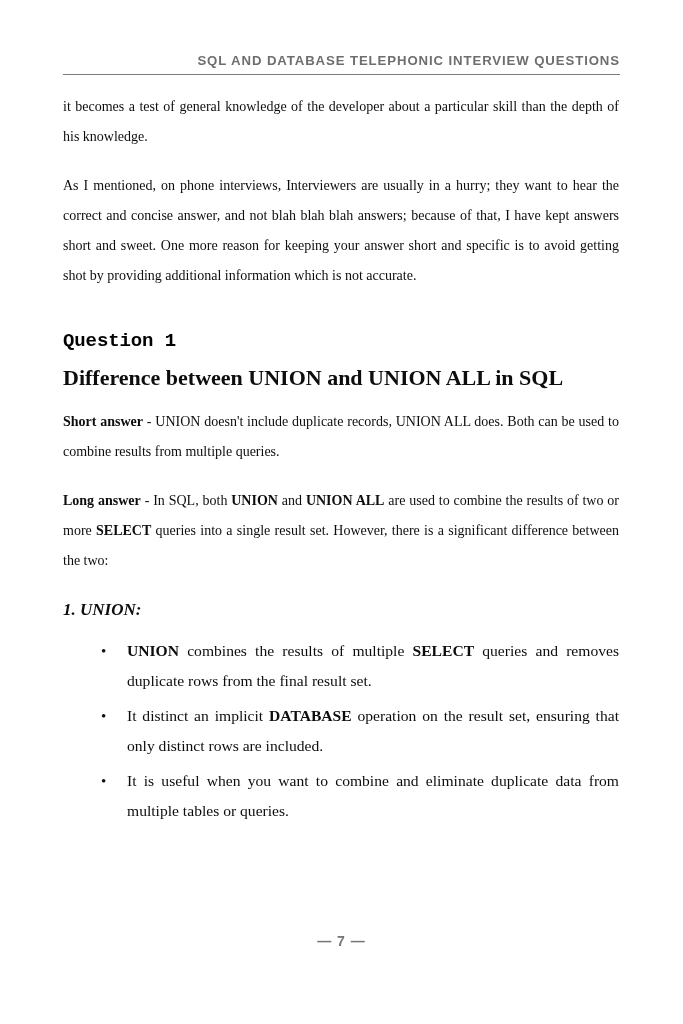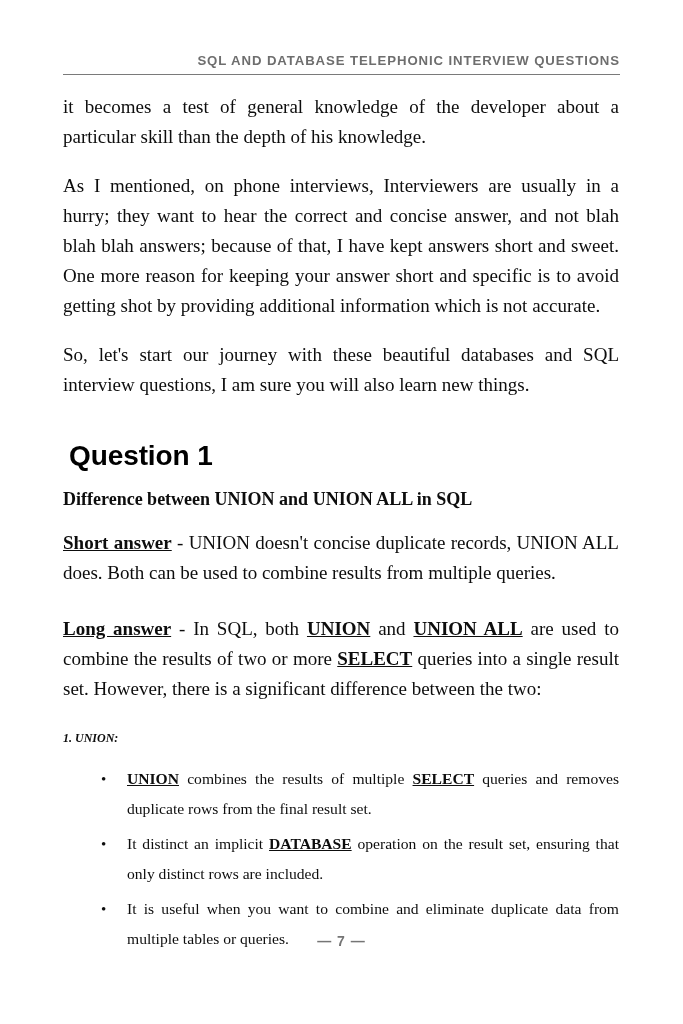--- a/index.html
+++ b/index.html
@@ -56,59 +56,59 @@
     position: absolute;
     top: 92px;
     left: 63px;
     width: 556px;
   }
 
   p.para {
     margin: 0 0 0 0;
     text-align: justify;
     text-justify: inter-word;
-    font-size: 19px;
+    font-size: 14px;
     line-height: 30px;
     color: #0d0d0d;
     hyphens: none;
   }
   p.para + p.para {
     margin-top: 19px;
   }
 
-  b, strong { font-weight: bold; text-decoration: underline; }
+  b, strong { font-weight: bold; }
 
   
   .question-heading {
-    margin: 6px;
+    margin: 0;
     padding-top: 36px;
-    font-family: Liberation Sans, sans-serif;
+    font-family: Liberation Mono, monospace;
     font-weight: bold;
-    font-size: 28px;
+    font-size: 19px;
     letter-spacing: -0.1px;
     color: #000000;
     line-height: 28px;
   }
   .question-subtitle {
     margin: 0;
     padding-top: 10px;
-    font-size: 18px;
+    font-size: 22px;
     font-weight: bold;
     line-height: 26px;
     color: #0d0d0d;
   }
 
   .answer-block { padding-top: 16px; }
 
   .numbered-item {
     margin: 0;
     padding-top: 20px;
     font-style: italic;
     font-weight: bold;
-    font-size: 12px;
+    font-size: 17px;
     line-height: 28px;
   }
 
   
   ul.bullets {
     list-style: none;
     margin: 0;
     padding: 12px 0 0 0;
   }
   ul.bullets li {
@@ -154,29 +154,28 @@
     <span class="header-rule"></span>
   </div>
 
   <div class="content">
 
     <p class="para">it becomes a test of general knowledge of the developer about a particular skill than the depth of his knowledge.</p>
 
     <p class="para">As I mentioned, on phone interviews, Interviewers are usually in a hurry; they want to hear the correct and concise answer, and not blah blah blah answers; because of that, I have kept answers short and sweet. One more reason for keeping your answer short and specific is to avoid getting shot by providing additional information which is not accurate.</p>
 
 
-    <p class="para">So, let's start our journey with these beautiful databases and SQL interview questions, I am sure you will also learn new things.</p>
 
     <h2 class="question-heading">Question 1</h2>
 
     <p class="question-subtitle">Difference between UNION and UNION ALL in SQL</p>
 
-    <p class="para answer-block"><b>Short answer</b><span> - </span><span>UNION doesn't concise duplicate records, UNION ALL does. Both can be used to combine results from multiple queries.</span></p>
+    <p class="para answer-block"><b>Short answer</b><span> - </span><span>UNION doesn't include duplicate records, UNION ALL does. Both can be used to combine results from multiple queries.</span></p>
 
-    <p class="para" style="margin-top:26px;"><b>Long answer</b><span> - </span><span>In SQL, both </span><b>UNION</b><span> and </span><b>UNION ALL</b><span> are used to combine the results of two or more </span><b>SELECT</b><span> queries into a single result set. However, there is a significant difference between the two:</span></p>
+    <p class="para" style="margin-top:19px;"><b>Long answer</b><span> - </span><span>In SQL, both </span><b>UNION</b><span> and </span><b>UNION ALL</b><span> are used to combine the results of two or more </span><b>SELECT</b><span> queries into a single result set. However, there is a significant difference between the two:</span></p>
 
     <p class="numbered-item">1. UNION:</p>
 
     <ul class="bullets">
 
       <li><span class="bullet-marker">•</span><b>UNION</b><span> combines the results of multiple </span><b>SELECT</b><span> queries and removes duplicate rows from the final result set.</span></li>
 
       <li><span class="bullet-marker">•</span><b></b><span>It distinct an implicit </span><b>DATABASE</b><span> operation on the result set, ensuring that only distinct rows are included.</span></li>
 
       <li><span class="bullet-marker">•</span><b></b><span>It is useful when you want to combine and eliminate duplicate data from multiple tables or queries.</span><b></b><span></span></li>

